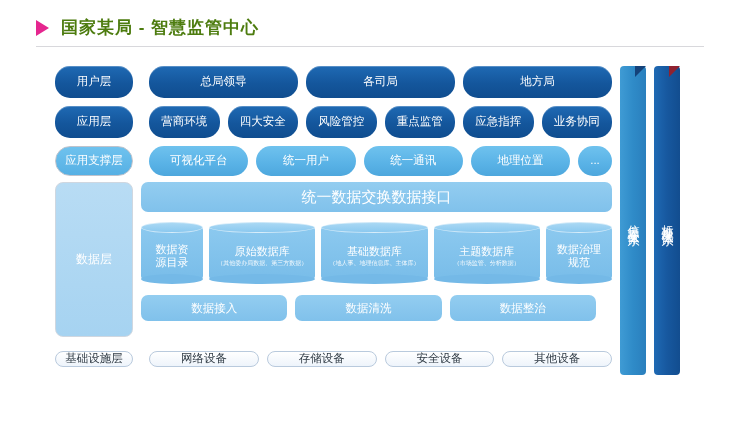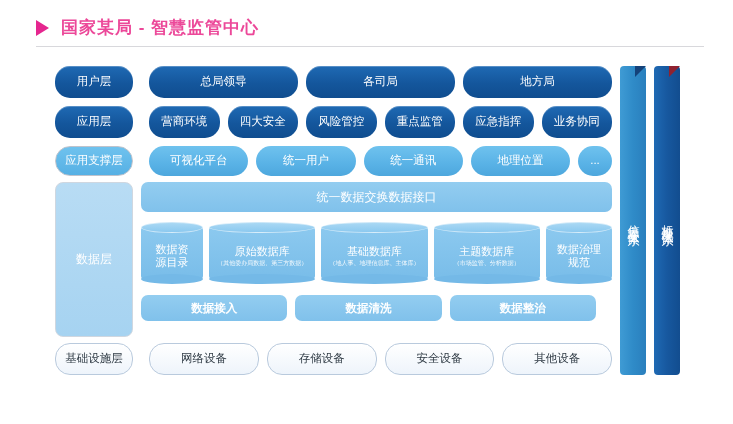--- a/index.html
+++ b/index.html
@@ -16,21 +16,21 @@
     position: absolute; left: 36px; top: 16px;
     display: flex; align-items: center; gap: 12px;
   }
   #title-marker {
     width: 0; height: 0;
     border-left: 13px solid #e5268f;
     border-top: 8px solid transparent;
     border-bottom: 8px solid transparent;
   }
   #title-text {
-    font-size: 17px; font-weight: bold; color: #ec4899;
+    font-size: 17px; font-weight: bold; color: #4d7c0f;
     letter-spacing: 1px; white-space: nowrap;
   }
   #title-rule {
     position: absolute; left: 36px; top: 46px;
     width: 668px; height: 1px; background: #d8d8dc;
   }
 
   
   #diagram { position: absolute; left: 55px; top: 62px; width: 625px; height: 320px; }
 
@@ -68,39 +68,39 @@
   .datalabel {
     background: linear-gradient(180deg, #b8dcf4 0%, #a6d3f1 100%);
     color: #ffffff; border: 1px solid #cfd7e0;
     font-size: 12px;
   }
 
   
   #row-user     { left: 0;   top: 4px;   height: 32px; width: 557px; }
   #row-app      { left: 0;   top: 44px;  height: 32px; width: 557px; }
   #row-support  { left: 0;   top: 84px;  height: 30px; width: 557px; }
-  #row-infra    { left: 0;   top: 281px; height: 32px; width: 557px; }
+  #row-infra    { left: 0;   top: 281px; height: 32px; width: 557px; align-items: center; }
 
   .layer-label { width: 78px; flex: 0 0 78px; margin-right: 8px; }
 
   .row .cell + .cell { margin-left: 8px; }
   .flex1 { flex: 1 1 0; }
 
   
   #data-block { position: absolute; left: 0; top: 120px; width: 557px; height: 155px; }
   #data-label {
     position: absolute; left: 0; top: 0; width: 78px; height: 155px;
     border-radius: 8px;
     display: flex; align-items: center; justify-content: center;
   }
   #data-inner { position: absolute; left: 86px; top: 0; width: 471px; height: 155px; }
 
   #bus-bar {
     position: absolute; left: 0; top: 0; width: 471px; height: 30px;
-    border-radius: 7px; font-size: 12px;
+    border-radius: 7px; font-size: 15px;
     display: flex; align-items: center; justify-content: center;
     background: linear-gradient(180deg, #93cdf0 0%, #80c1eb 100%);
     color: #ffffff;
   }
 
   #db-row { position: absolute; left: 0; top: 40px; width: 471px; height: 62px; display: flex; }
   .cyl { position: relative; margin-right: 6px; height: 62px; }
   .cyl:last-child { margin-right: 0; }
   .cyl-body {
     position: absolute; left: 0; top: 5px; width: 100%; height: 52px;
@@ -118,21 +118,21 @@
     background: #74b9e7; border-radius: 50%;
   }
   .cyl-text {
     position: absolute; left: 0; top: 11px; width: 100%; height: 46px;
     display: flex; flex-direction: column; align-items: center; justify-content: center;
     color: #ffffff; text-align: center; line-height: 1.15;
   }
   .cyl-title { font-size: 11px; white-space: nowrap; }
   .cyl-sub { font-size: 6px; opacity: .92; margin-top: 2px; white-space: nowrap; }
 
-  #pipe-row { position: absolute; left: 0; top: 113px; width: 471px; height: 26px; display: flex; font-weight: bold; }
+  #pipe-row { position: absolute; left: 0; top: 113px; width: 471px; height: 26px; display: flex; }
   .pipe {
     flex: 1 1 0; margin-right: 8px; border-radius: 7px;
     display: flex; align-items: center; justify-content: center;
     font-size: 11.5px; color: #ffffff;
     background: linear-gradient(180deg, #93cdf0 0%, #80c1eb 100%);
   }
   .pipe:last-child { margin-right: 16px; }
 
   
   .vbar {

